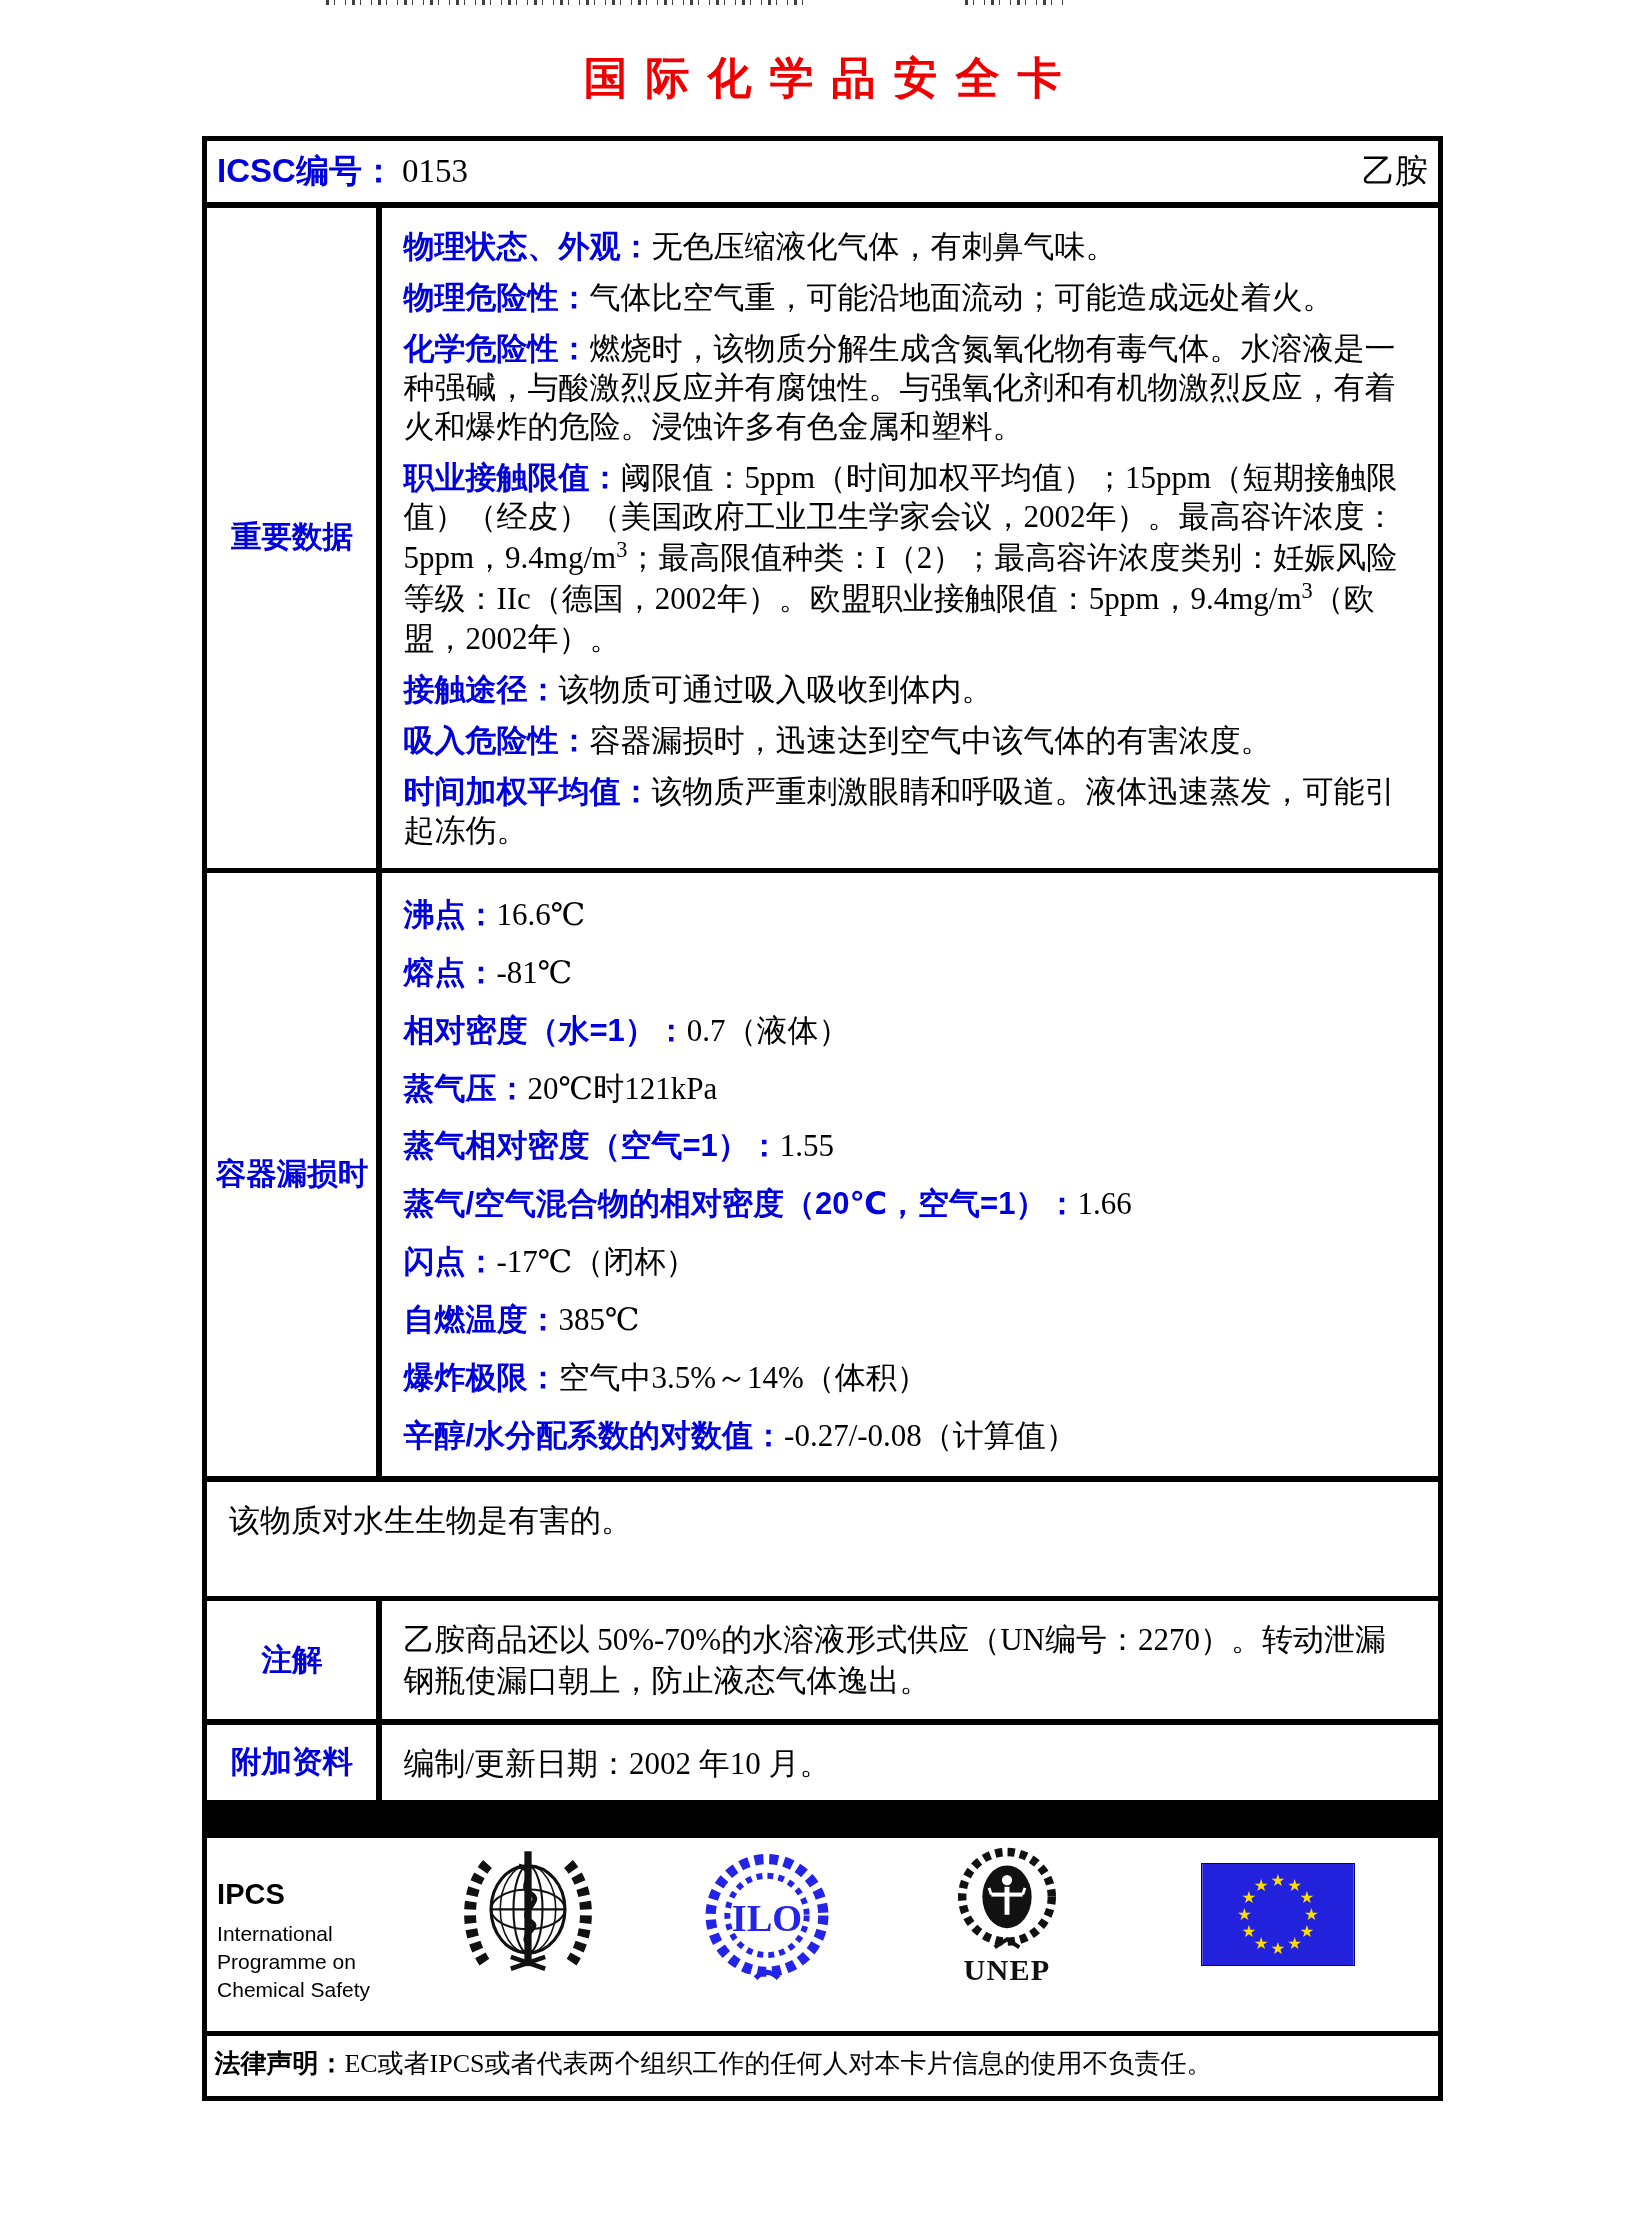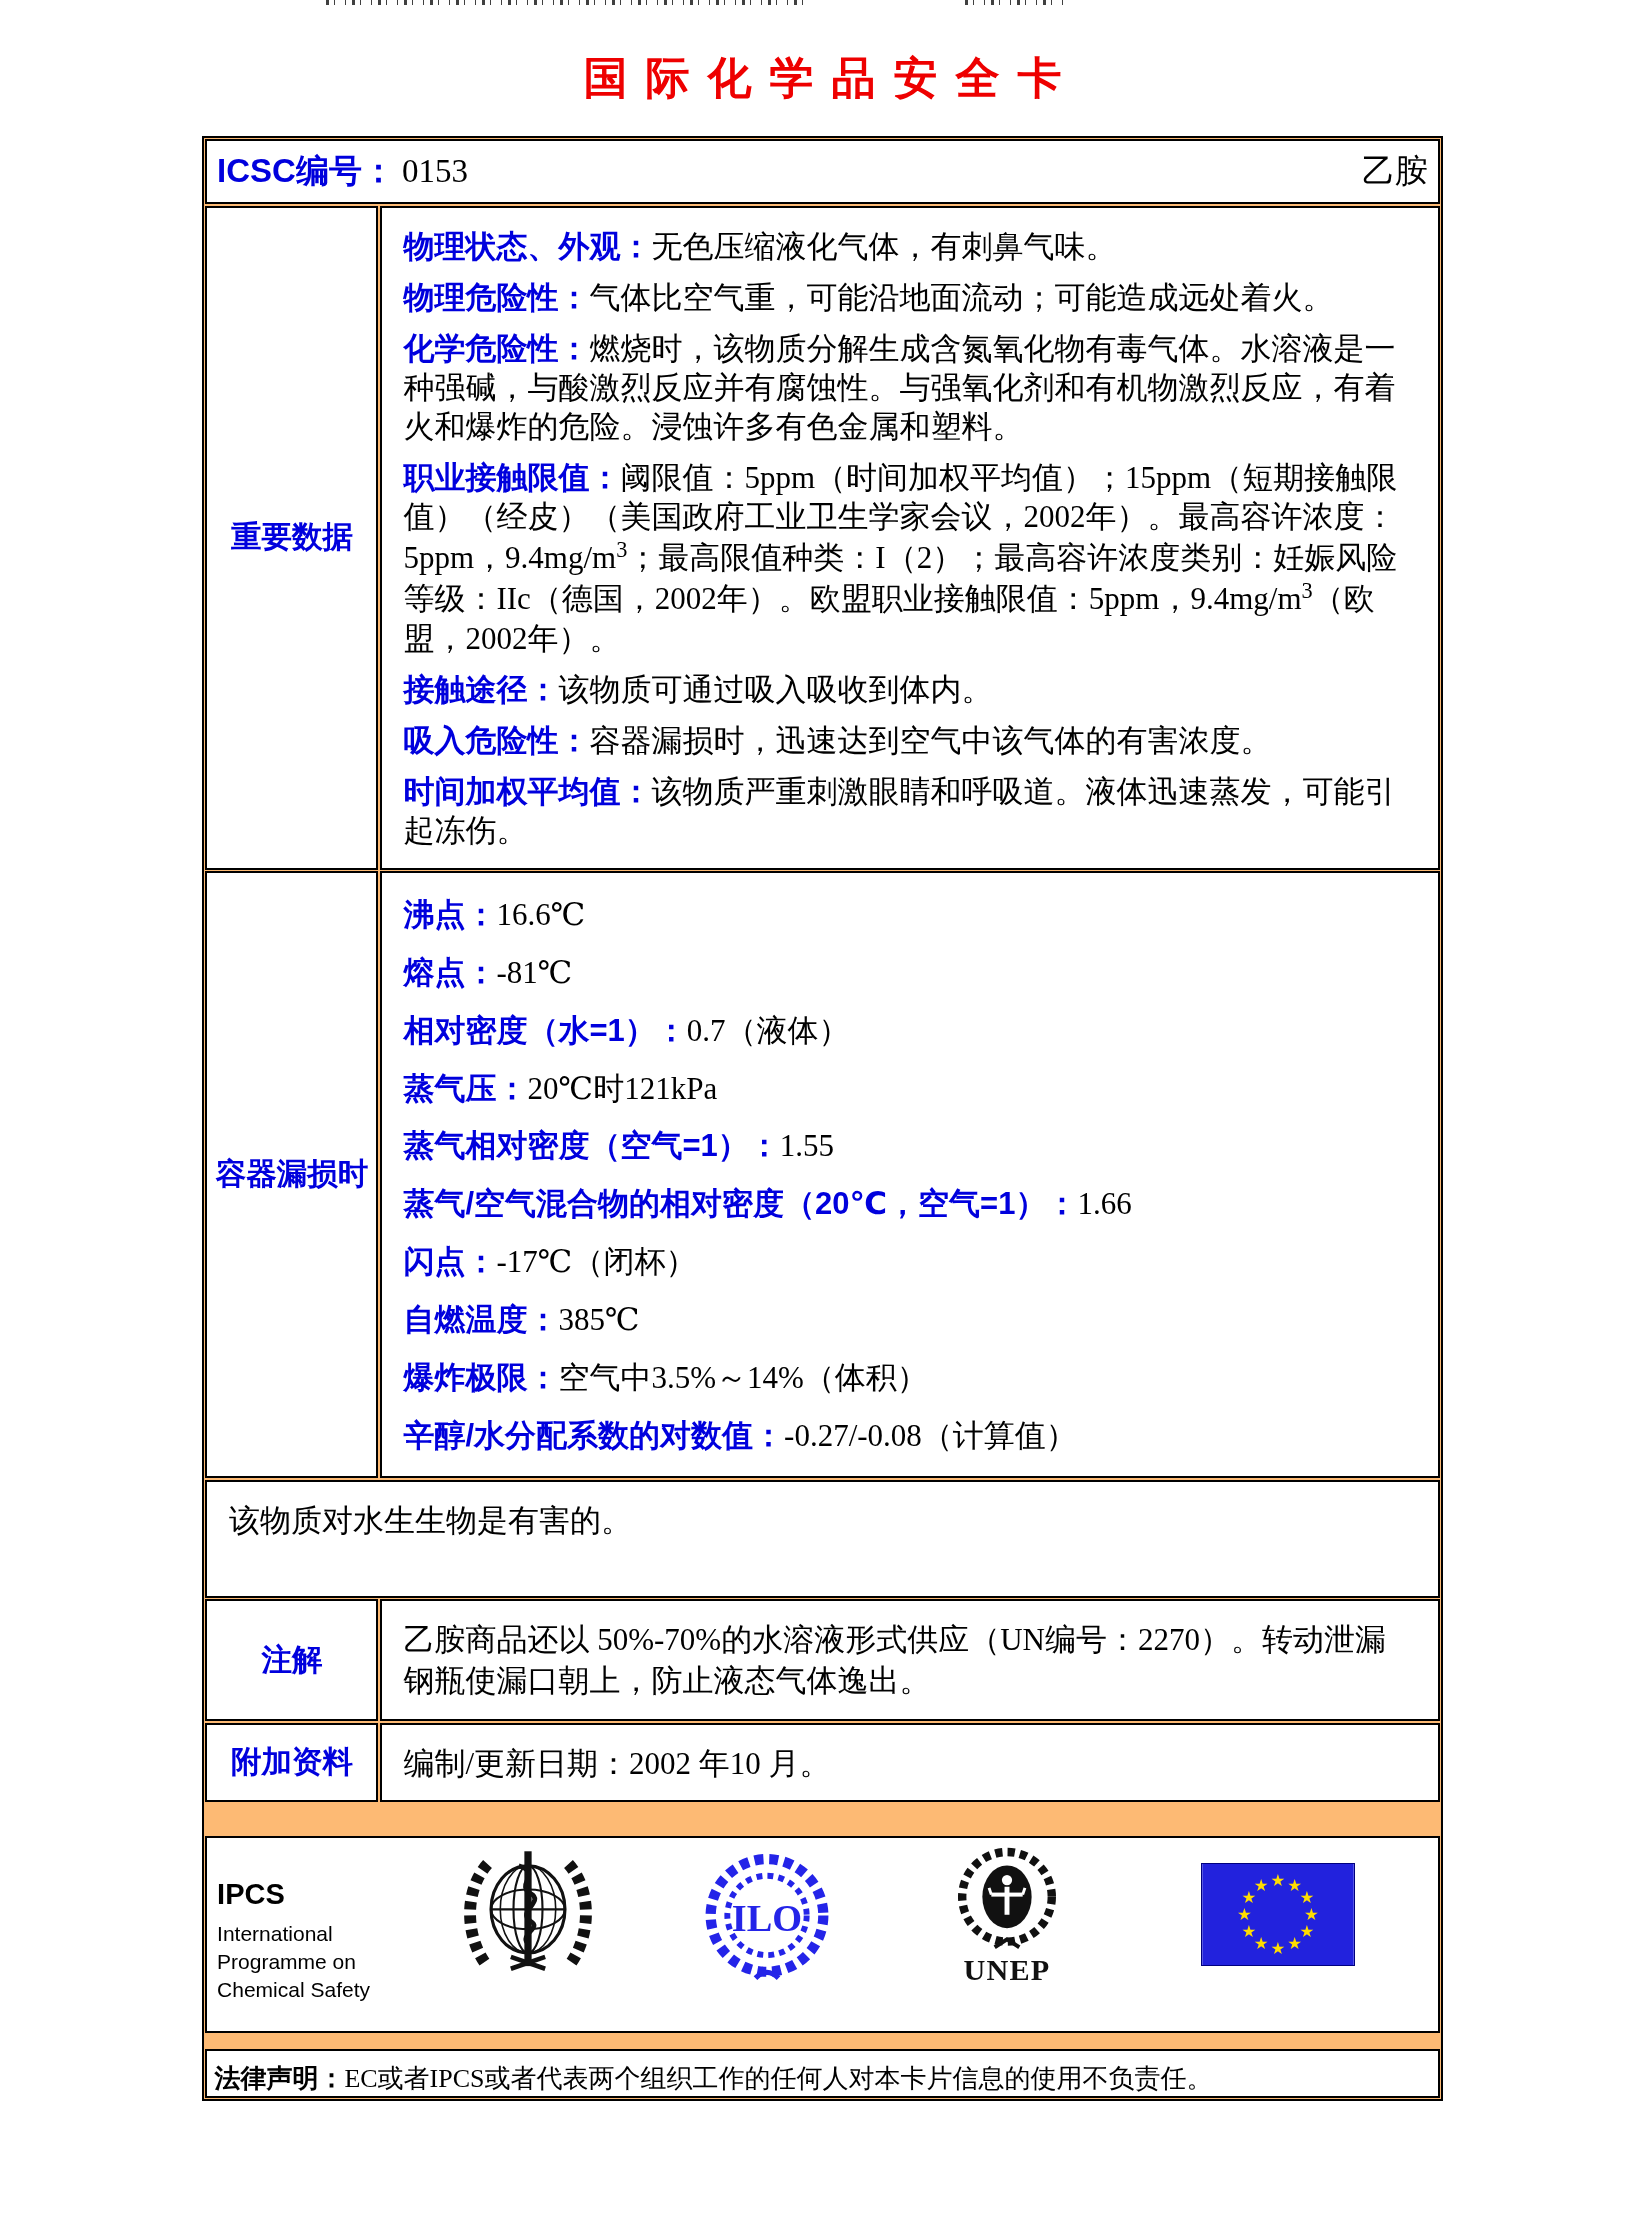--- a/index.html
+++ b/index.html
@@ -24,21 +24,21 @@
   .ta2{left:965px;width:104px;}
 
   .page-title{
     position:absolute;top:49px;left:0;width:100%;margin:0;text-align:center;
     color:var(--title-red);font-family:"Liberation Sans","DejaVu Sans",sans-serif;
     font-weight:bold;font-size:44px;letter-spacing:18px;text-indent:18px;
   }
 
   .card{
     position:absolute;left:202px;top:136px;width:1241px;
-    border:2.8px solid #000;background:#fdba74;padding:1.4px;
+    border:2.8px solid #000;background:#000000;padding:1.4px;
     display:flex;flex-direction:column;gap:1.4px;
   }
   #rows{display:flex;flex-direction:column;gap:1.4px;}
   .row{display:flex;gap:1.4px;}
   .cell{border:2.1px solid #000;background:#fff;}
   .full{flex:1;}
 
   
   .header-row{height:65px;}
   .header-cell{display:flex;align-items:center;padding:0 9.7px;font-size:33px;}
@@ -77,21 +77,21 @@
   .unep-logo{left:744px;top:7px;}
   .eu-flag{left:994px;top:25px;border:0.7px solid #000080;}
   .footer-caption{
     position:absolute;left:0;right:0;bottom:4.2px;text-align:center;
     color:var(--accent-blue);
   }
   .caption-main{font-family:"Liberation Sans","DejaVu Sans",sans-serif;font-weight:bold;font-size:29px;}
   .caption-copy{font-size:26px;margin-left:9.7px;}
 
   
-  .legal-row{height:64px;align-items:flex-end;}
+  .legal-row{height:64px;}
   .legal-cell{padding:9.7px 7px 0 7px;font-size:26px;}
   .legal-label{color:#000;font-family:"Liberation Sans","DejaVu Sans",sans-serif;font-weight:bold;}
   .legal-text{color:#000;}
 </style>
 </head>
 <body>
 
 <div class="top-artifact ta1"></div>
 <div class="top-artifact ta2"></div>
 

